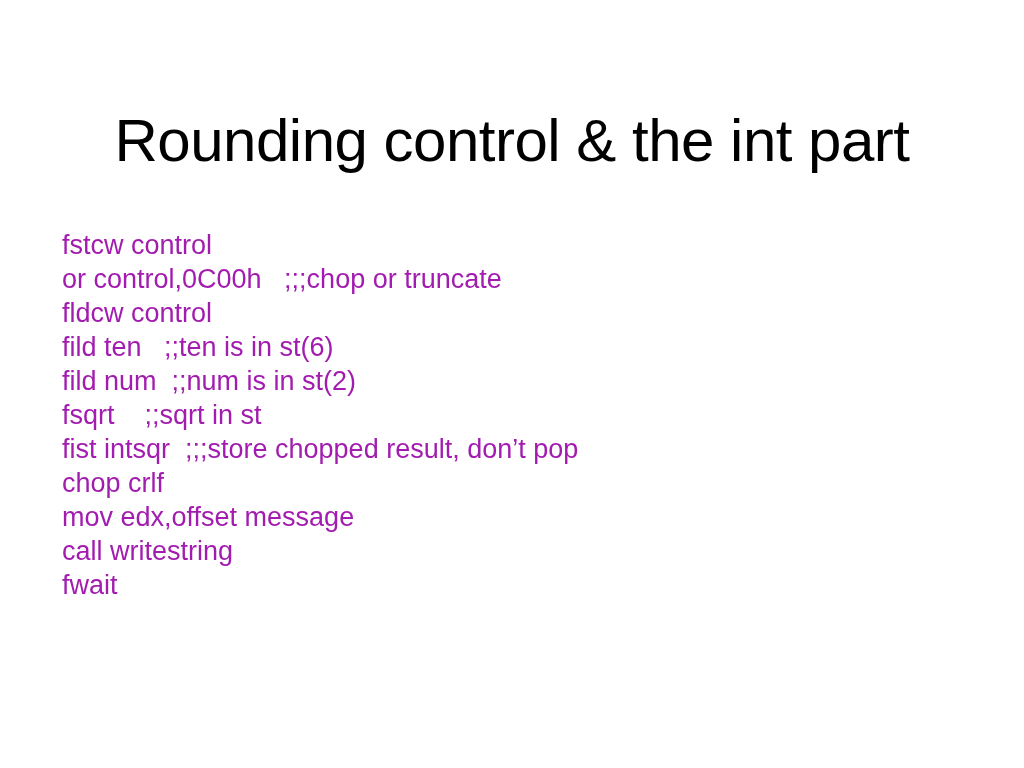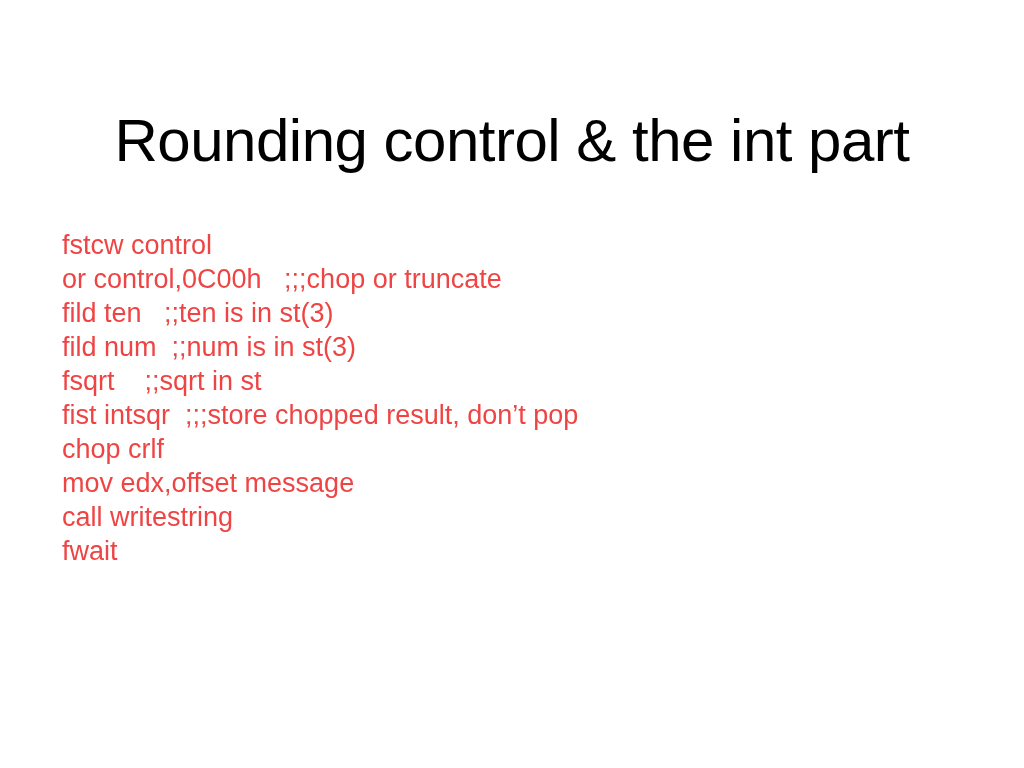--- a/index.html
+++ b/index.html
@@ -39,35 +39,36 @@
     top: 180px;
     left: 62px;
     width: 920px;
   }
 
   .code-line {
     font-size: 27px;
     line-height: 34px;
     font-weight: 400;
     white-space: pre;
-    color: #ef4444;
+    color: #a21caf;
   }
 </style>
 </head>
 <body>
 
 <div class="slide">
 
   <h1 class="slide-title">Rounding control &amp; the int part</h1>
 
   <div class="code-block">
     <div class="code-line">fstcw control</div>
     <div class="code-line">or control,0C00h   ;;;chop or truncate</div>
-    <div class="code-line">fild ten   ;;ten is in st(3)</div>
-    <div class="code-line">fild num  ;;num is in st(3)</div>
+    <div class="code-line">fldcw control</div>
+    <div class="code-line">fild ten   ;;ten is in st(6)</div>
+    <div class="code-line">fild num  ;;num is in st(2)</div>
     <div class="code-line">fsqrt    ;;sqrt in st</div>
     <div class="code-line">fist intsqr  ;;;store chopped result, don’t pop</div>
     <div class="code-line">chop crlf</div>
     <div class="code-line">mov edx,offset message</div>
     <div class="code-line">call writestring</div>
     <div class="code-line">fwait</div>
   </div>
 
 </div>
 

